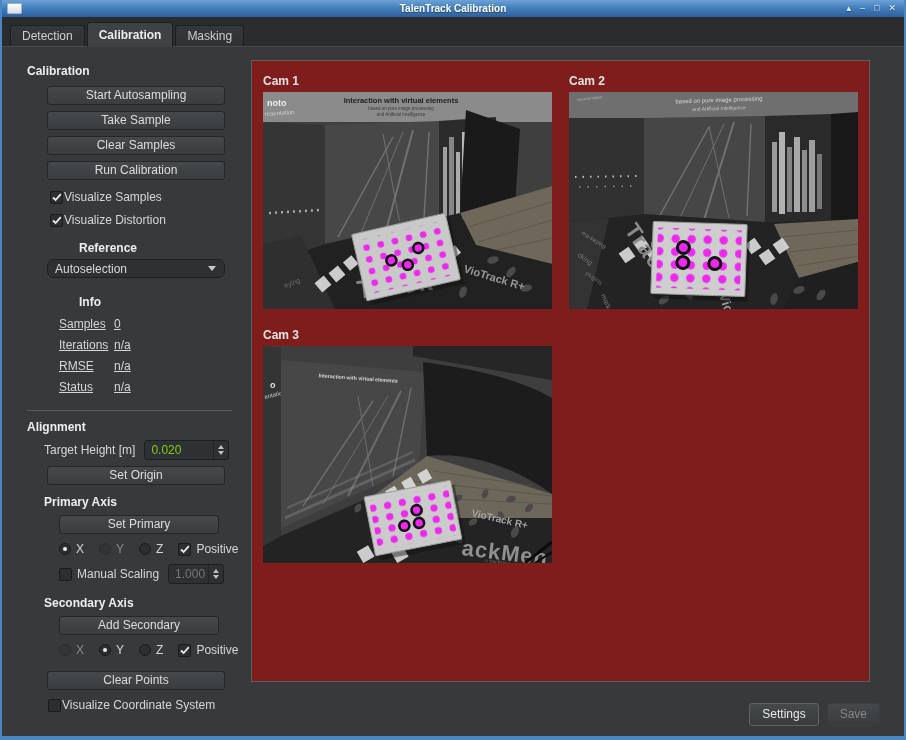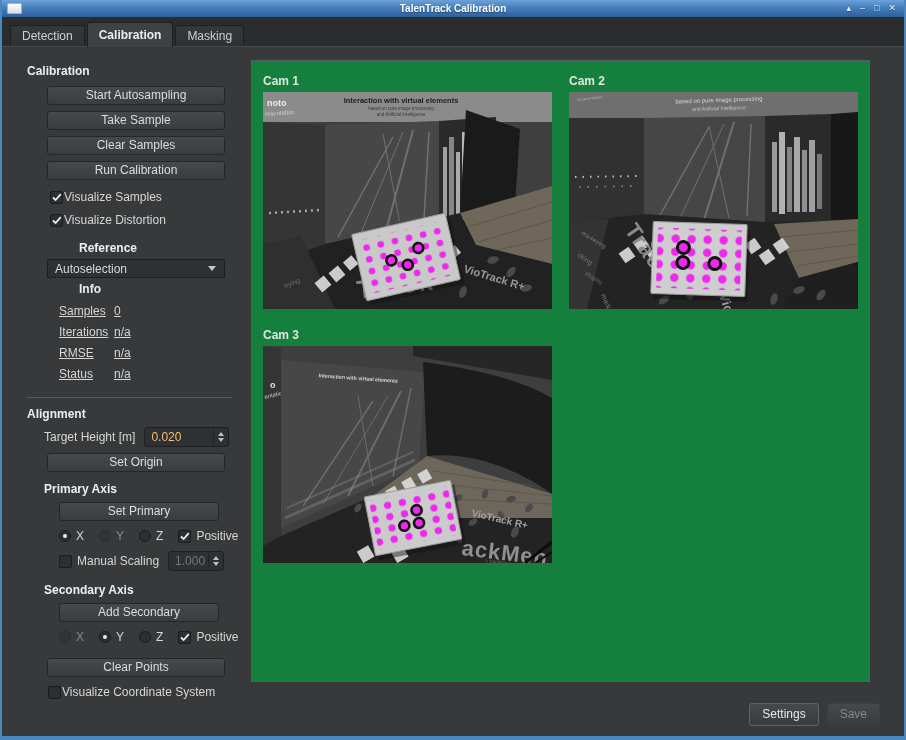--- a/index.html
+++ b/index.html
@@ -24,44 +24,44 @@
   .heading { font-weight:bold; color:#eceff0; font-size:12px; }
   .h-lvl1 { margin:17px 0 8px 25px; }
   .h-lvl2 { margin:14px 0 8px 45px;padding-left:32px; }
   .h-lvl3 { margin:14px 16px 8px 42px; }
   .btn { display:block; width:178px; height:19px; margin:0 0 6px 45px; background:linear-gradient(#45494c,#3a3d40);
     border:1px solid #242628; border-radius:3px; color:#dcdcdc; font-size:12px; text-align:center; line-height:17px; cursor:pointer; }
   .btn.narrow { width:160px; margin-left:57px; }
   .chk-row { display:flex; align-items:center; gap:1px; margin:0 0 9px 48px; cursor:pointer; }
   .checkbox { width:13px; height:13px; background:#2c2f31; border:1px solid #191b1c; border-radius:2px;
     display:inline-flex; align-items:center; justify-content:center; flex:none; }
-  .dropdown { width:178px; height:19px; margin:2px 0 0 45px; background:#2e3133; border:1px solid #1d1f20; border-radius:0;
+  .dropdown { width:178px; height:19px; margin:2px 0 0 45px; background:#2e3133; border:1px solid #1d1f20; border-radius:7px;
     display:flex; align-items:center; cursor:pointer; }
   .dropdown .dd-text { flex:1; padding-left:7px; color:#d8d8d8; font-size:12px; }
   .dd-arrow { width:0; height:0; border-left:4px solid transparent; border-right:4px solid transparent; border-top:5px solid #c8c8c8; margin-right:8px; }
   .info-row { display:flex; margin:0 0 7px 57px;text-decoration:underline; }
   .info-label { width:55px; color:#d6d6d6; }
   .info-value { color:#d6d6d6; }
   .divider { border-top:1px solid #595c5e; margin:16px 18px 0 25px; }
   .field-row { display:flex; align-items:center; margin:2px 0 6px 42px; }
   .field-row .f-label { margin-right:9px; }
   .spin { height:20px; background:#2e3133; border:1px solid #1d1f20; border-radius:3px; display:flex; align-items:stretch; }
-  .spin .spin-val { flex:1; padding:2px 0 0 6px; font-size:12px; color:#fdba74; }
+  .spin .spin-val { flex:1; padding:2px 0 0 6px; font-size:12px; color:#84cc16; }
   .spin.disabled .spin-val { color:#73767a; }
   .spin-arrows { width:15px; border-left:1px solid #222426; display:flex; flex-direction:column; justify-content:center; gap:2px; cursor:pointer; }
   .arr-up { width:0; height:0; border-left:3.5px solid transparent; border-right:3.5px solid transparent; border-bottom:4px solid #bfbfbf; margin:0 auto; }
   .arr-dn { width:0; height:0; border-left:3.5px solid transparent; border-right:3.5px solid transparent; border-top:4px solid #bfbfbf; margin:0 auto; }
   .axis-row { display:flex; align-items:center; margin:8px 0 6px 57px; gap:5px; }
   .radio { width:12px; height:12px; border-radius:50%; background:#2c2f31; border:1px solid #191b1c; position:relative; flex:none; cursor:pointer; }
   .radio.selected::after { content:""; position:absolute; inset:3px; border-radius:50%; background:#ececec; }
   .radio.disabled { opacity:.4; }
   .axis-lbl { margin-right:10px; }
   .axis-lbl.dim { opacity:.5; }
   
-  .main-panel { position:absolute; left:249px; top:60px; width:619px; height:622px; background:#15803d; border:1px solid #5b5e61; }
+  .main-panel { position:absolute; left:249px; top:60px; width:619px; height:622px; background:#7f1d1d; border:1px solid #5b5e61; }
   .cam-block { position:absolute; }
   .cam-label { font-size:12px; font-weight:bold; color:#e3e3e3; margin-bottom:4px; }
   .cam-image { width:289px; height:217px; display:block; background:#000; cursor:crosshair; }
   
   .footer { position:absolute; right:24px; bottom:10px; display:flex; gap:8px; }
   .f-btn { height:23px; padding:0 12px; font-size:12px; border-radius:3px; cursor:pointer;
     background:linear-gradient(#45494c,#393c3f); border:1px solid #606365; color:#e8e8e8; line-height:21px; }
   .f-btn.disabled { border-color:#3c3f41; color:#868686; cursor:default; }
   svg text { font-family:"Liberation Sans",sans-serif; }
 </style>
@@ -111,21 +111,21 @@
       </span>
       <span>Visualize Distortion</span>
     </div>
 
     <div class="heading h-lvl2" style="margin-bottom:4px;">Reference</div>
     <div class="dropdown">
       <span class="dd-text">Autoselection</span>
       <span class="dd-arrow"></span>
     </div>
 
-    <div class="heading h-lvl2" style="margin-top:4px;">Info</div>
+    <div class="heading h-lvl2" style="margin-top:17px;">Info</div>
     <div class="info-row">
       <span class="info-label">Samples</span>
       <span class="info-value">0</span>
     </div>
     <div class="info-row">
       <span class="info-label">Iterations</span>
       <span class="info-value">n/a</span>
     </div>
     <div class="info-row">
       <span class="info-label">RMSE</span>

